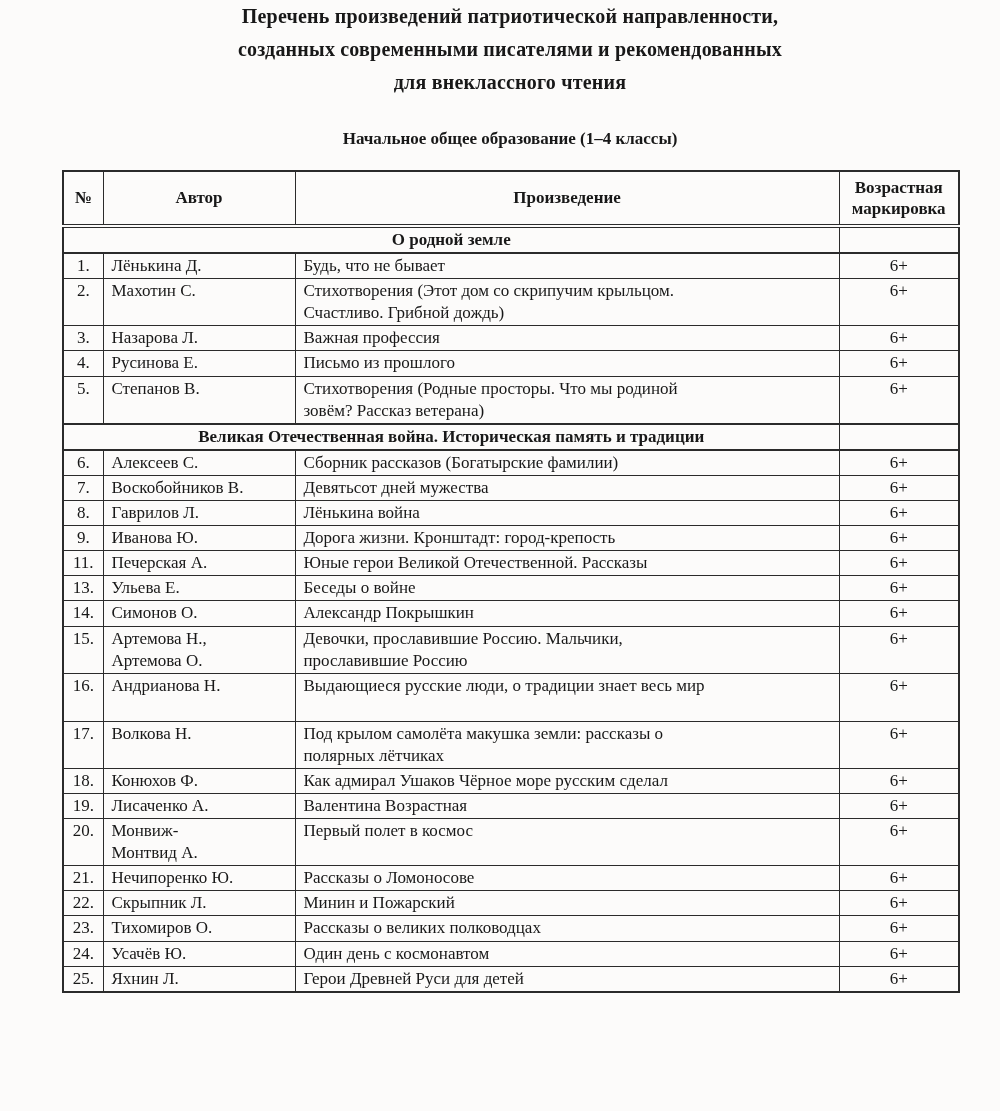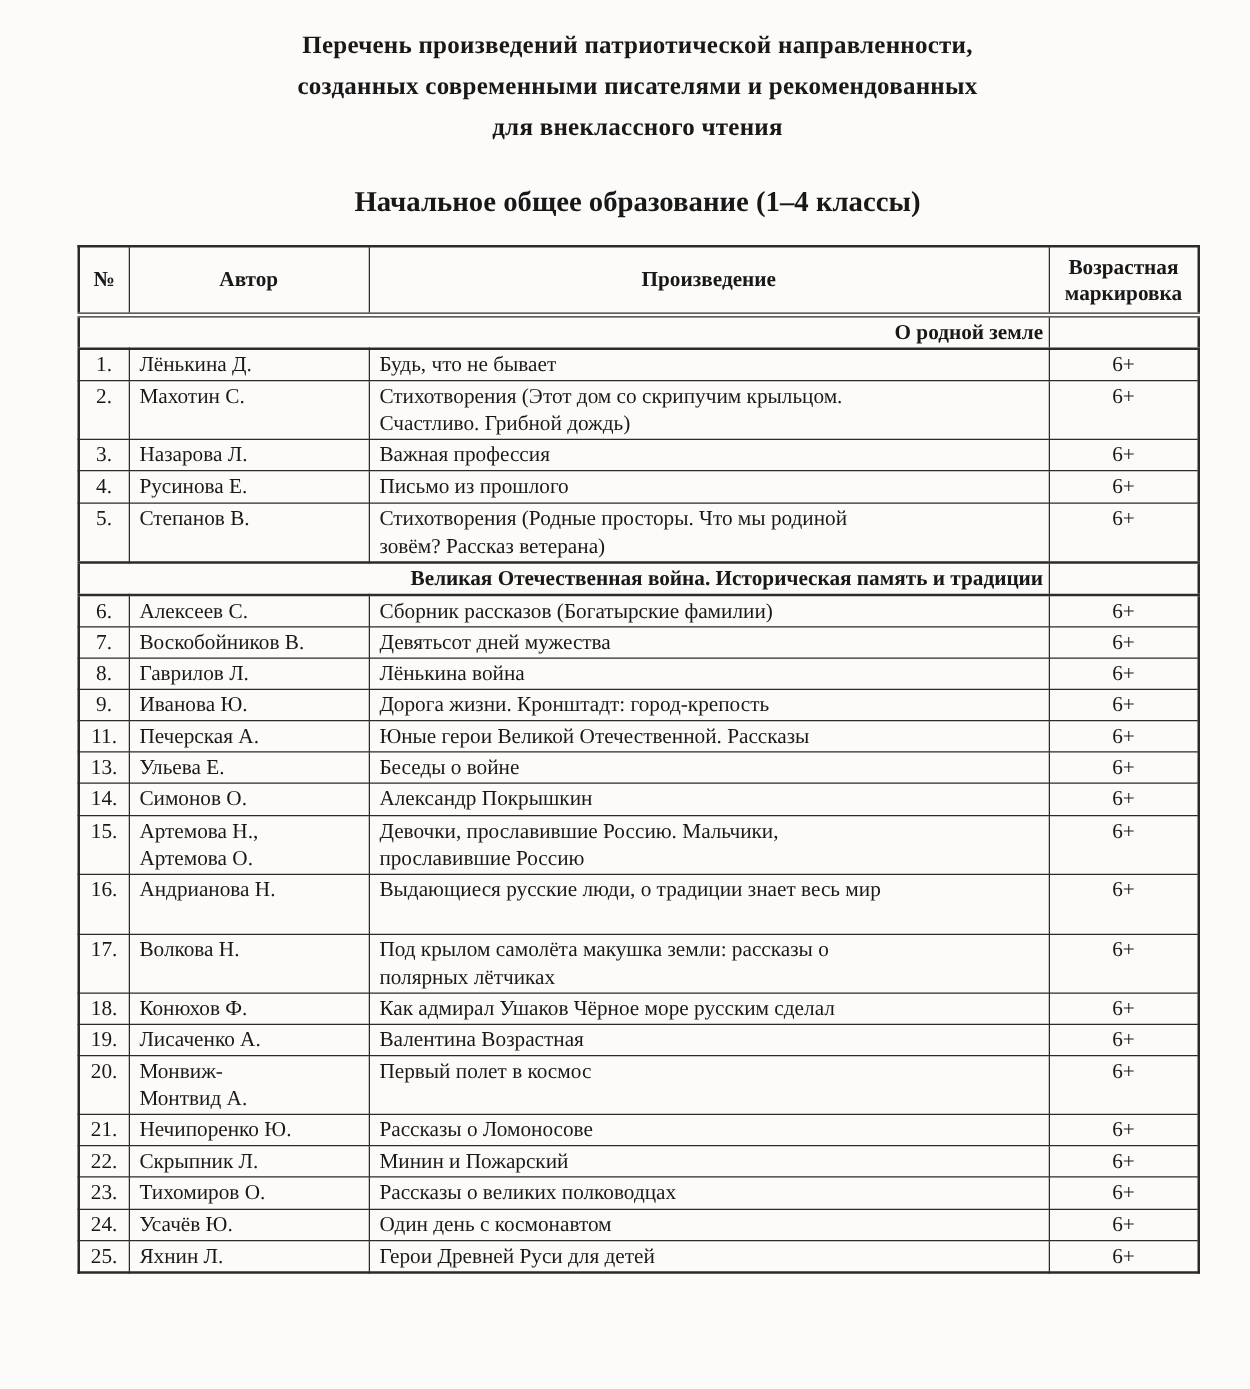--- a/index.html
+++ b/index.html
@@ -12,37 +12,36 @@
     height: 1111px;
     overflow: hidden;
     font-family: "Liberation Serif", "DejaVu Serif", serif;
     color: #181818;
     background: #fcfbfa;
   }
   .page {
     width: 1000px;
     height: 808px;
     box-sizing: border-box;
-    padding-top: 20px;
   }
   .content {
     width: 896px;
     margin-left: 62px;
   }
   .doc-title {
     font-weight: bold;
     font-size: 20px;
     line-height: 33px;
     text-align: center;
     white-space: pre-line;
     letter-spacing: 0.2px;
   }
   .doc-subtitle {
     font-weight: bold;
-    font-size: 23px;
+    font-size: 17px;
     text-align: center;
     margin-top: 30px;
   }
   table.works {
     margin-top: 21px;
     width: 896px;
     border-collapse: collapse;
     table-layout: fixed;
   }
   table.works, table.works td, table.works th {
@@ -67,21 +66,21 @@
   col.c-work { width: 544px; }
   col.c-age  { width: 120px; }
   td {
     font-size: 17px;
     line-height: 1.3;
     padding: 1px 8px;
     vertical-align: top;
   }
   tr.section-row td {
     font-weight: bold;
-    text-align: right;
+    text-align: center;
     padding: 1px 4px;
     border-top-width: 2.5px;
     border-bottom-width: 2.5px;
   }
   td.num-cell {
     text-align: center;
     padding: 1px 2px;
   }
   td.author-cell, td.work-cell {
     white-space: pre-line;

